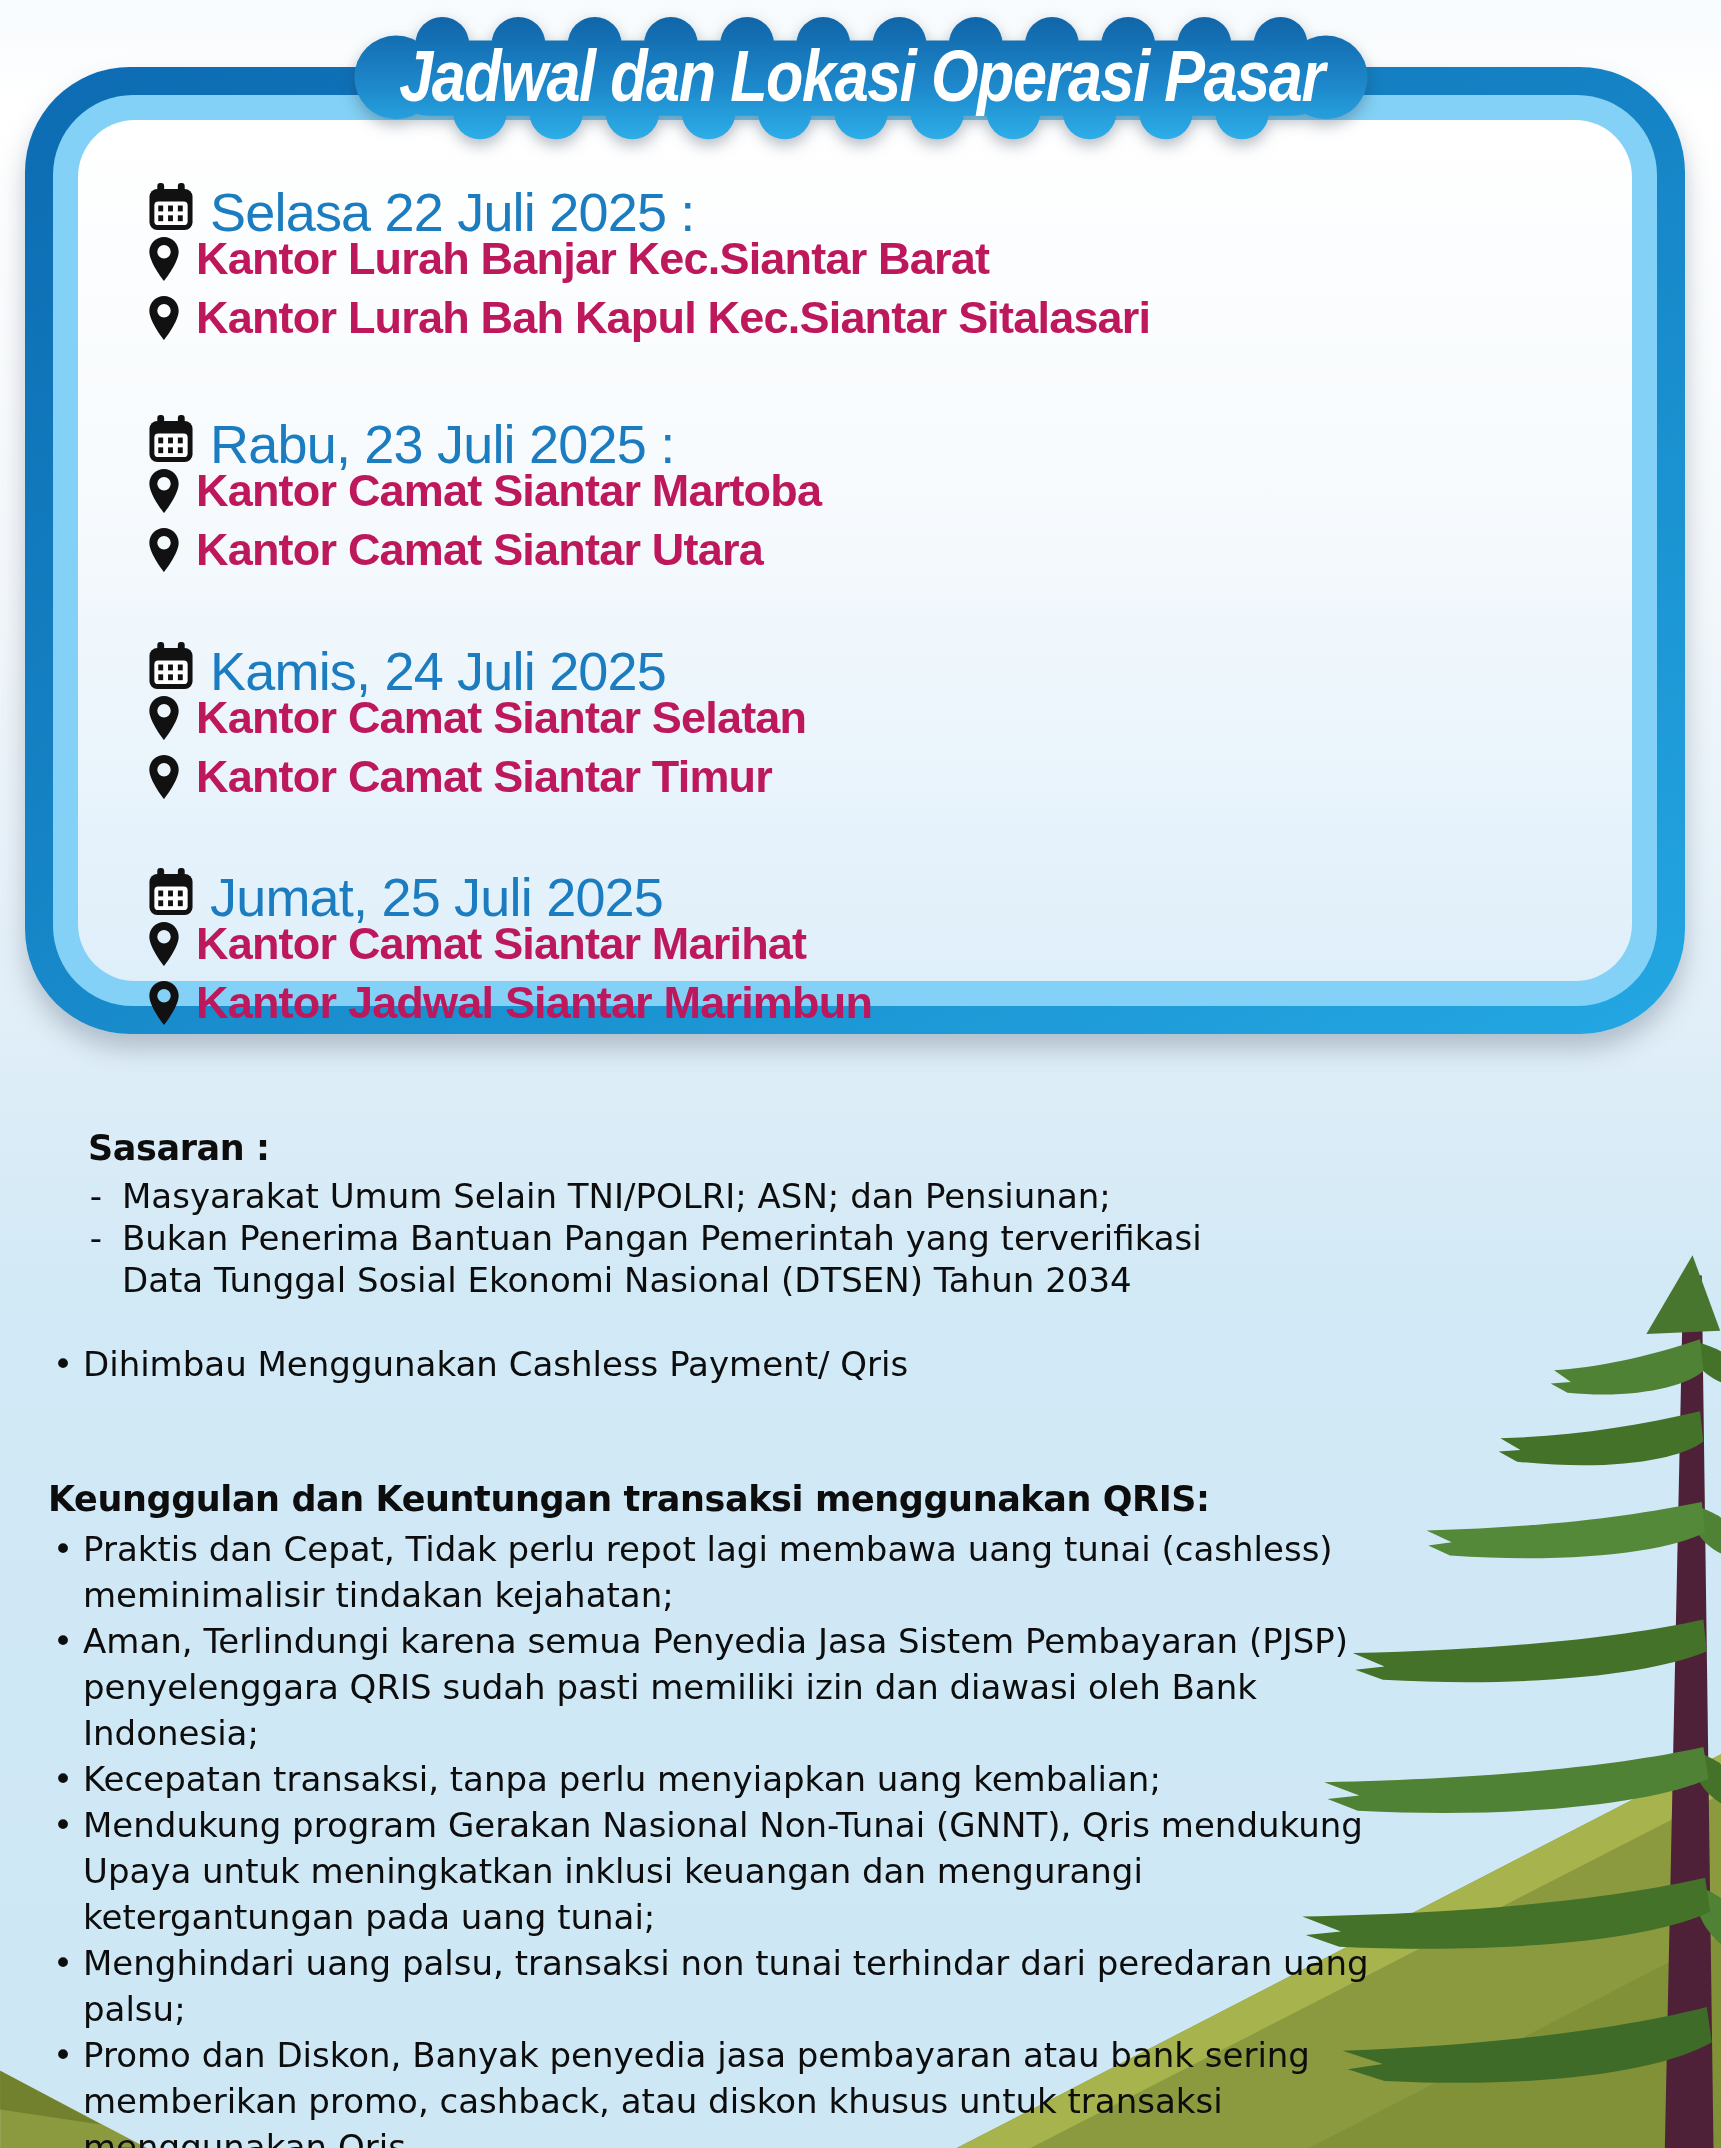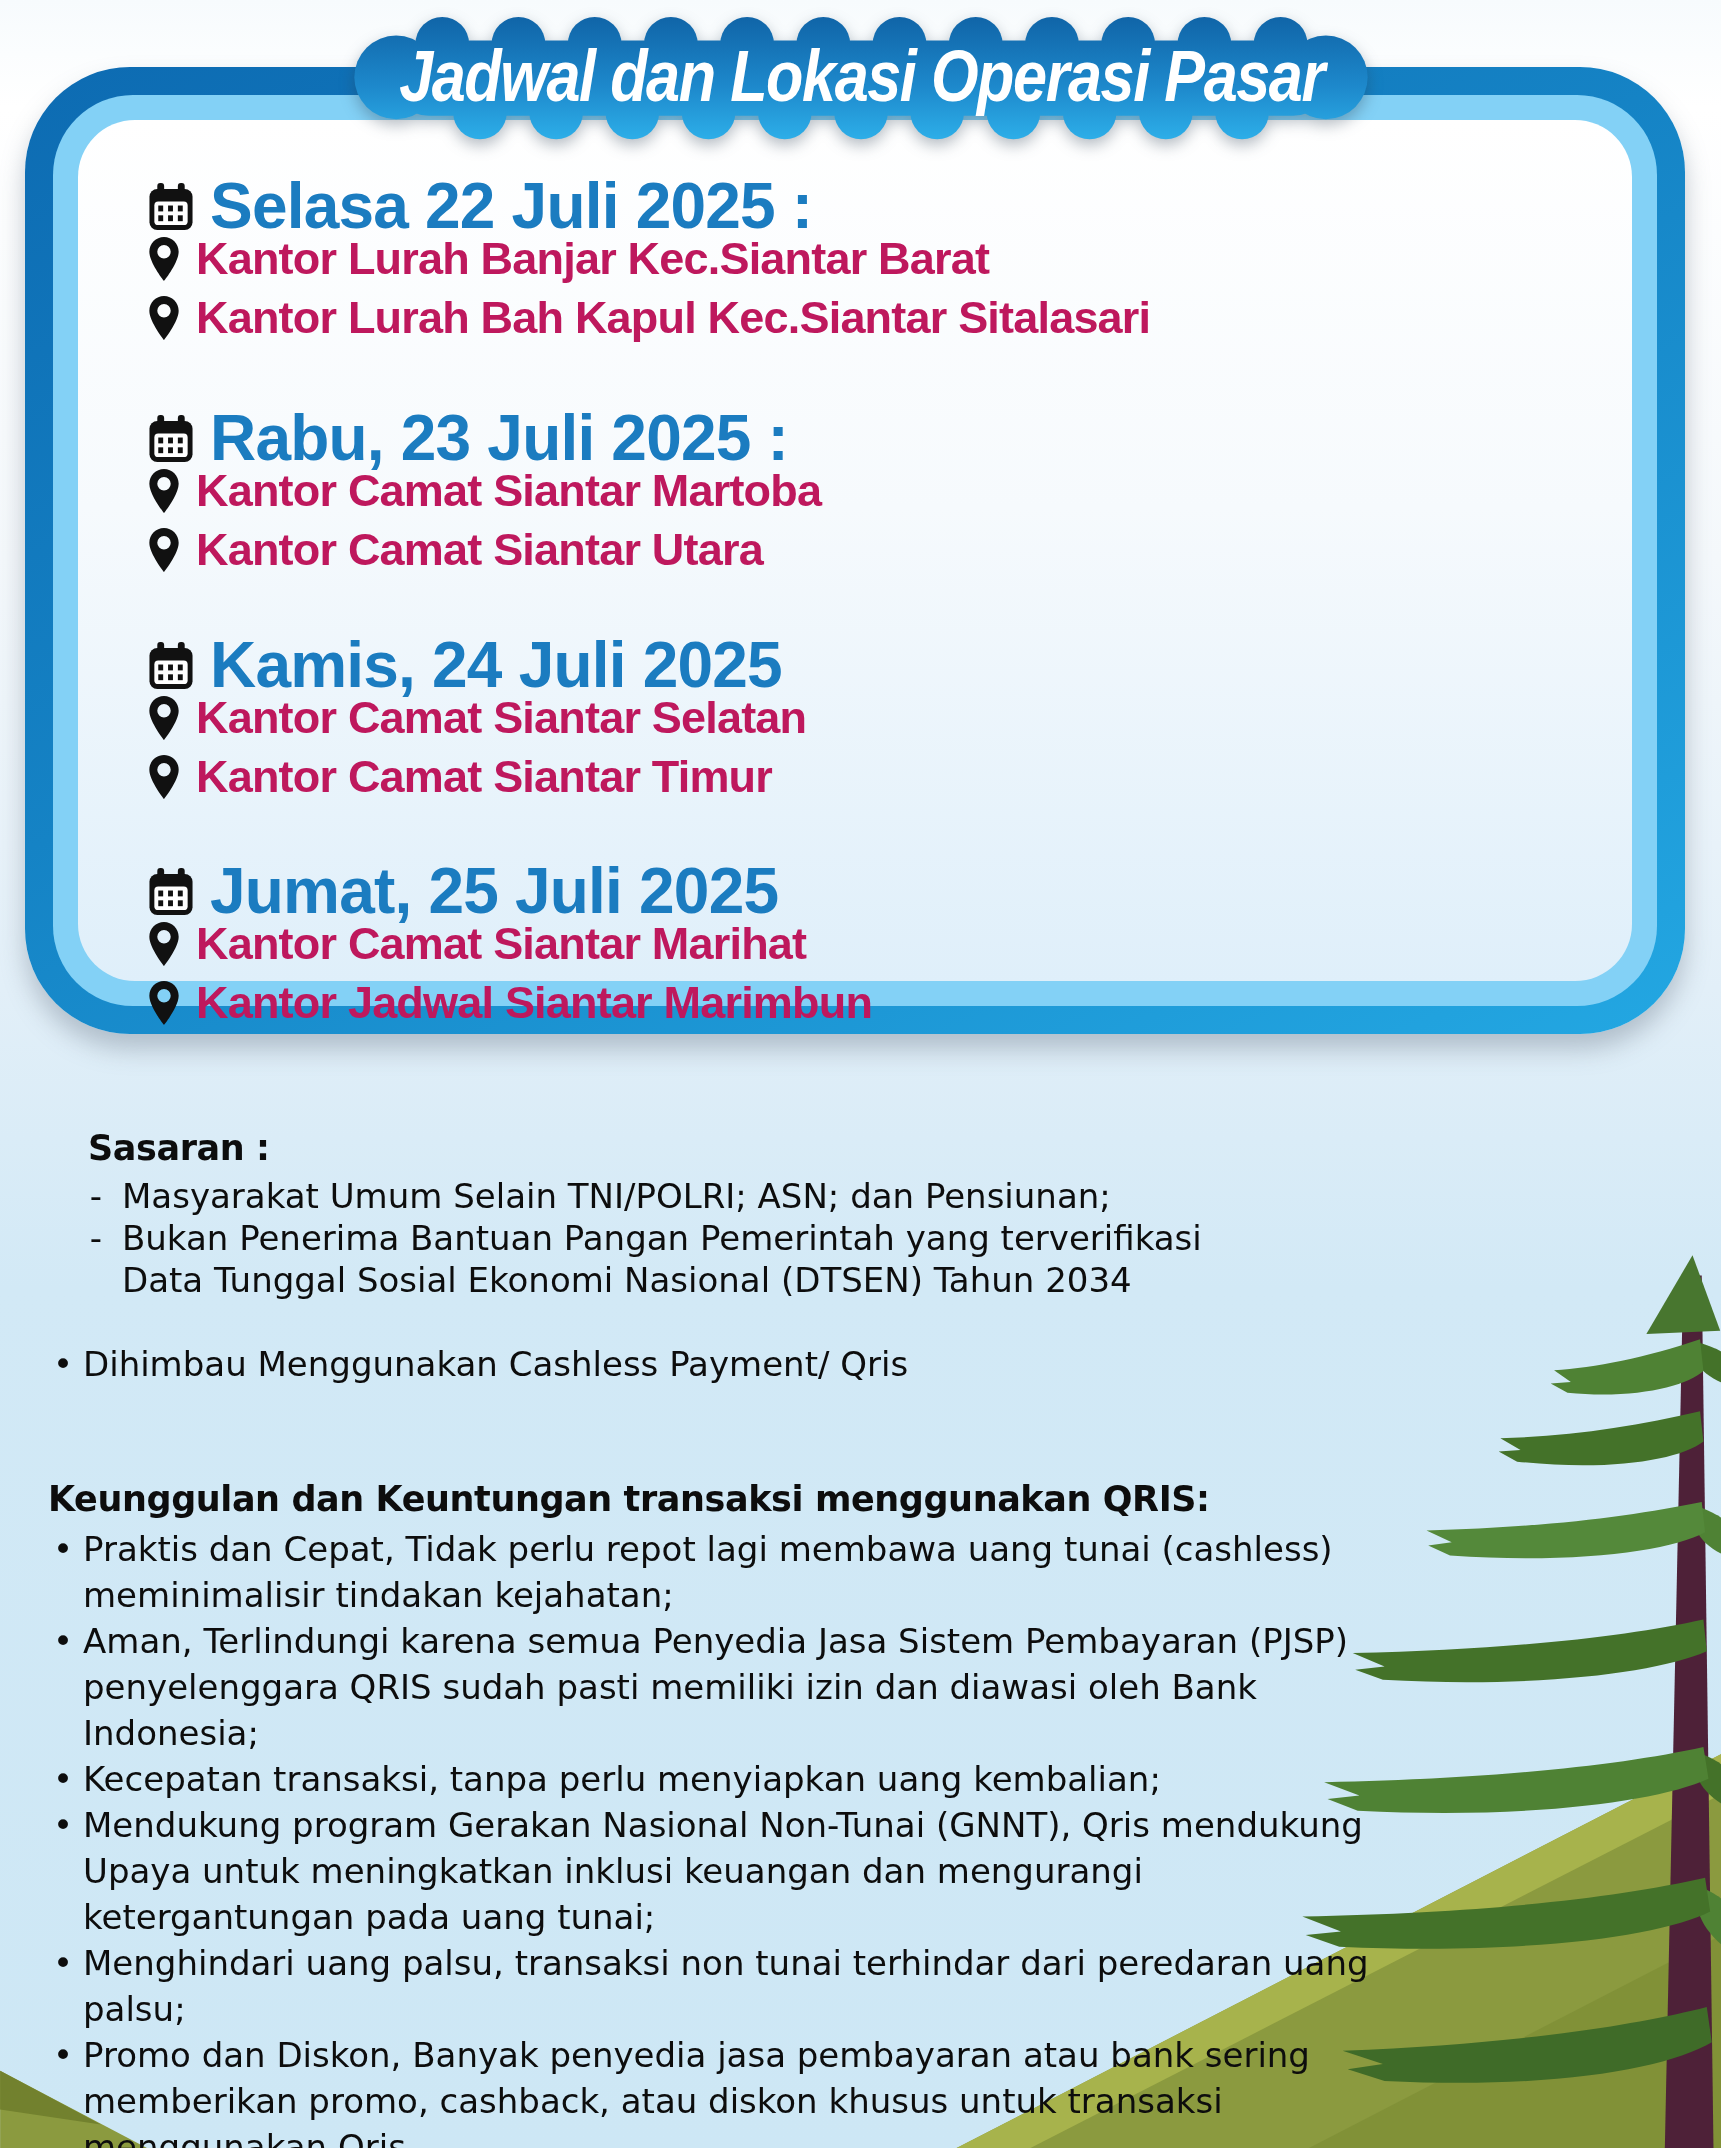--- a/index.html
+++ b/index.html
@@ -35,21 +35,21 @@
     font-size:72px;letter-spacing:-1.7px;color:#ffffff;white-space:nowrap;
   }
 
   
   .sched{position:absolute;left:0;width:100%;z-index:12;}
   .s0{top:169px}.s1{top:401px}.s2{top:628px}.s3{top:854px}
   .row{position:absolute;left:149px;display:flex;align-items:center;gap:17px;white-space:nowrap;}
   .row.head{top:0;}
   .row.loc1{top:64px;}
   .row.loc2{top:123px;}
-  .date{font-size:64px;font-weight:bold;color:#1b7cc0;letter-spacing:-0.8px;}
+  .date{font-size:54px;font-weight:normal;color:#1b7cc0;letter-spacing:-0.8px;margin-top:12px;}
   .loc-text{font-size:45px;font-weight:bold;color:#be185d;letter-spacing:-0.8px;}
   .cal-icon svg{display:block;}
   .pin-icon svg{display:block;}
 
   
   .lower{position:absolute;left:48px;width:1376px;z-index:12;color:#0d0d0d;
     font-family:"DejaVu Sans", sans-serif;}
   .block{position:absolute;left:0;width:100%;}
   .b-sasaran{top:1126px;margin-left:40px;}
   .b-mekanisme{top:1341px;}

